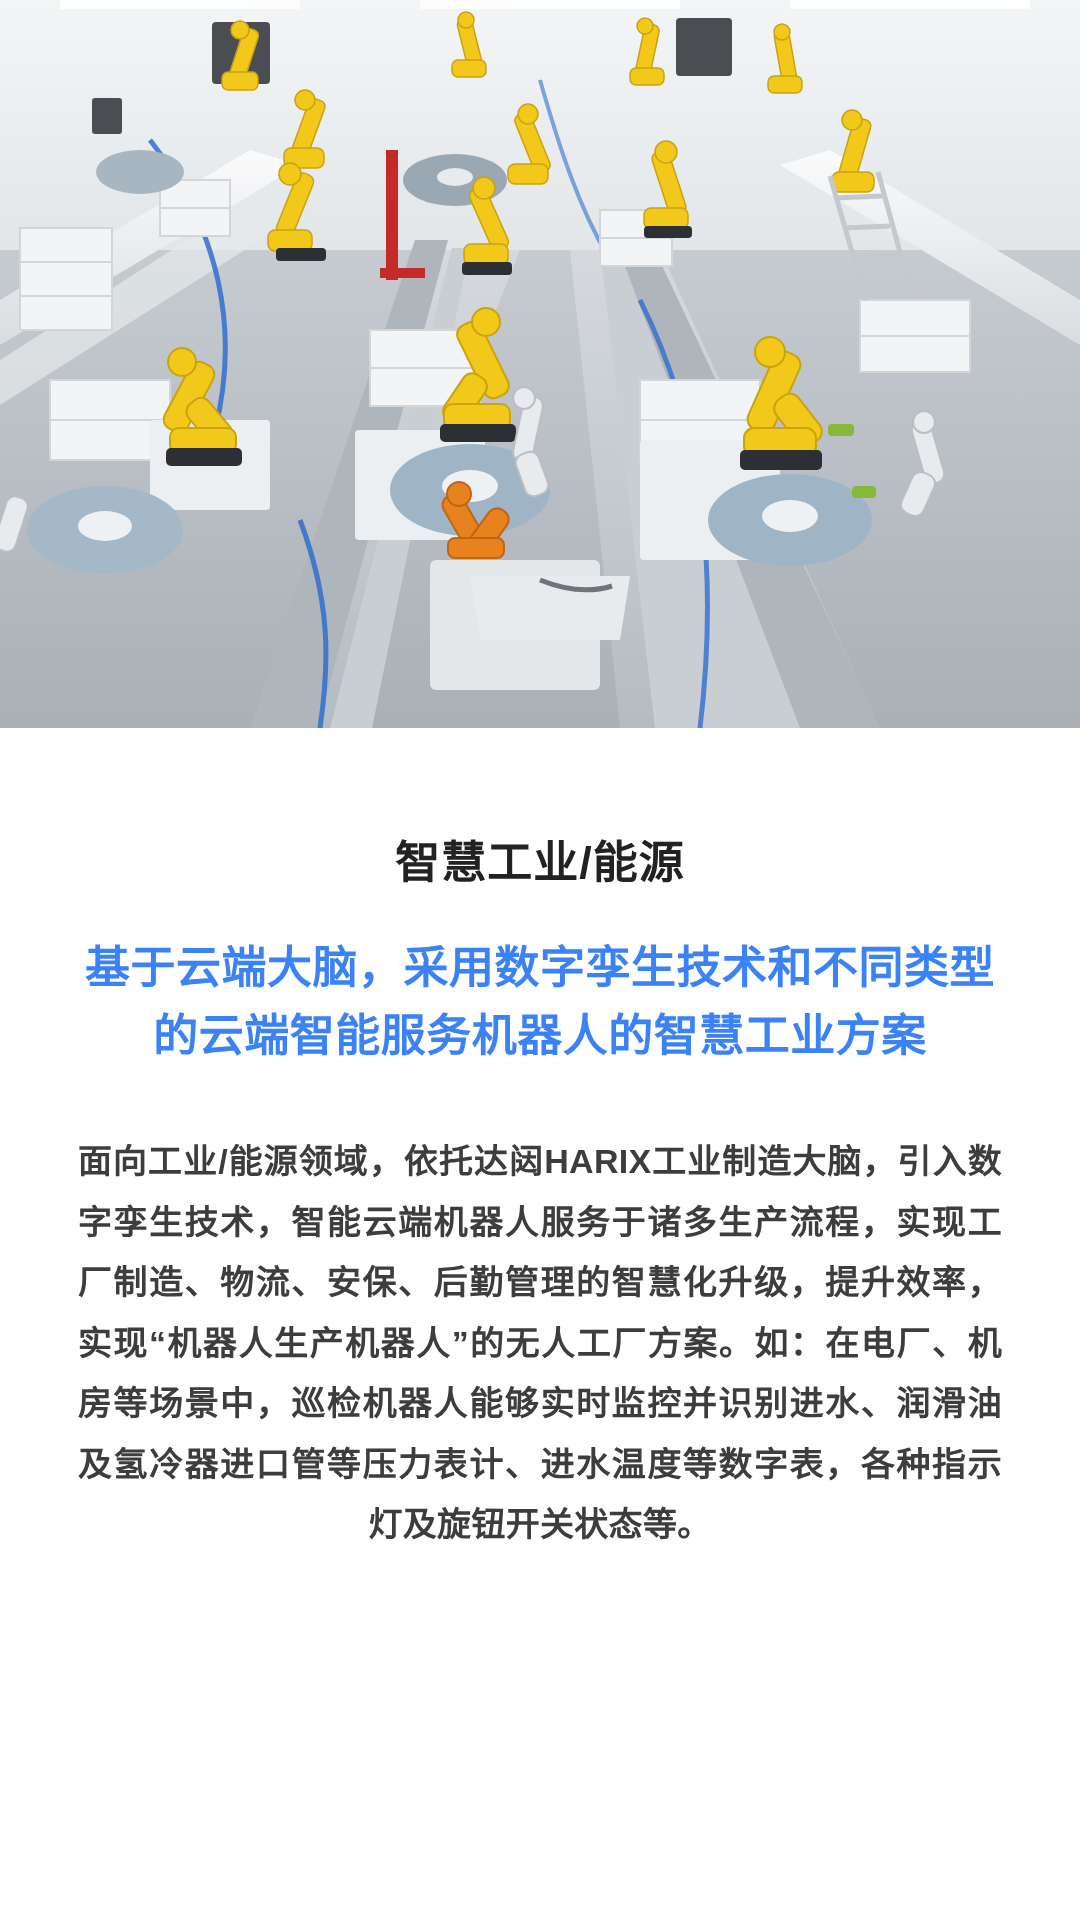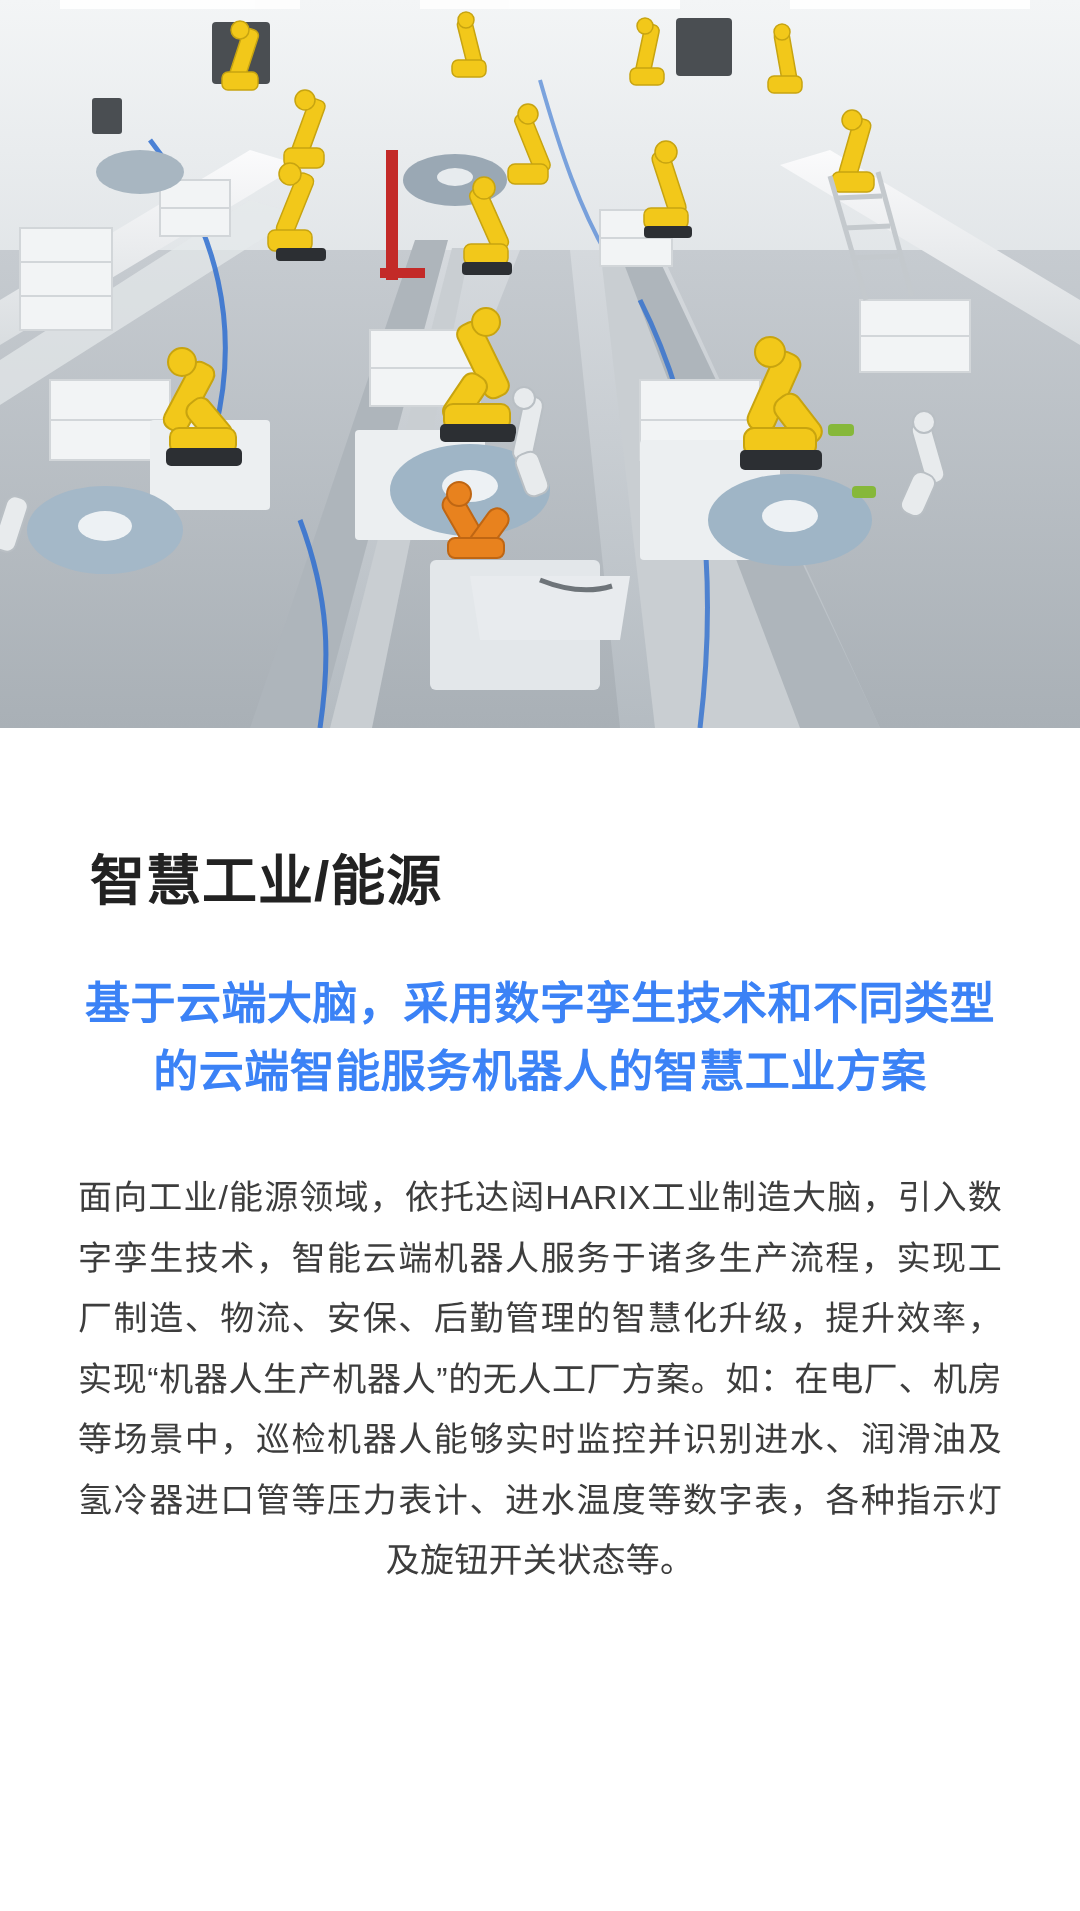--- a/index.html
+++ b/index.html
@@ -41,24 +41,24 @@
 
   
   .content {
     flex: 1 1 auto;
     padding: 0 78px;
     box-sizing: border-box;
     background: #ffffff;
   }
 
   .title {
-    margin: 12px;
+    margin: 0;
     padding-top: 108px;
-    text-align: left;
-    font-size: 55px;
+    text-align: center;
+    font-size: 45px;
     line-height: 1.2;
     font-weight: 700;
     letter-spacing: 1px;
     color: #222222;
   }
 
   .subtitle {
     margin: 0;
     padding-top: 44px;
     text-align: center;
@@ -69,21 +69,21 @@
     letter-spacing: 0.5px;
   }
 
   .body-copy {
     margin: 0;
     padding-top: 62px;
     text-align: justify;
     text-align-last: center;
     font-size: 34px;
     line-height: 1.78;
-    font-weight: 400;
+    font-weight: 700;
     color: #3d3d3d;
     letter-spacing: 0.3px;
   }
 </style>
 </head>
 <body>
 
 <div class="page">
 
   <div class="hero">

